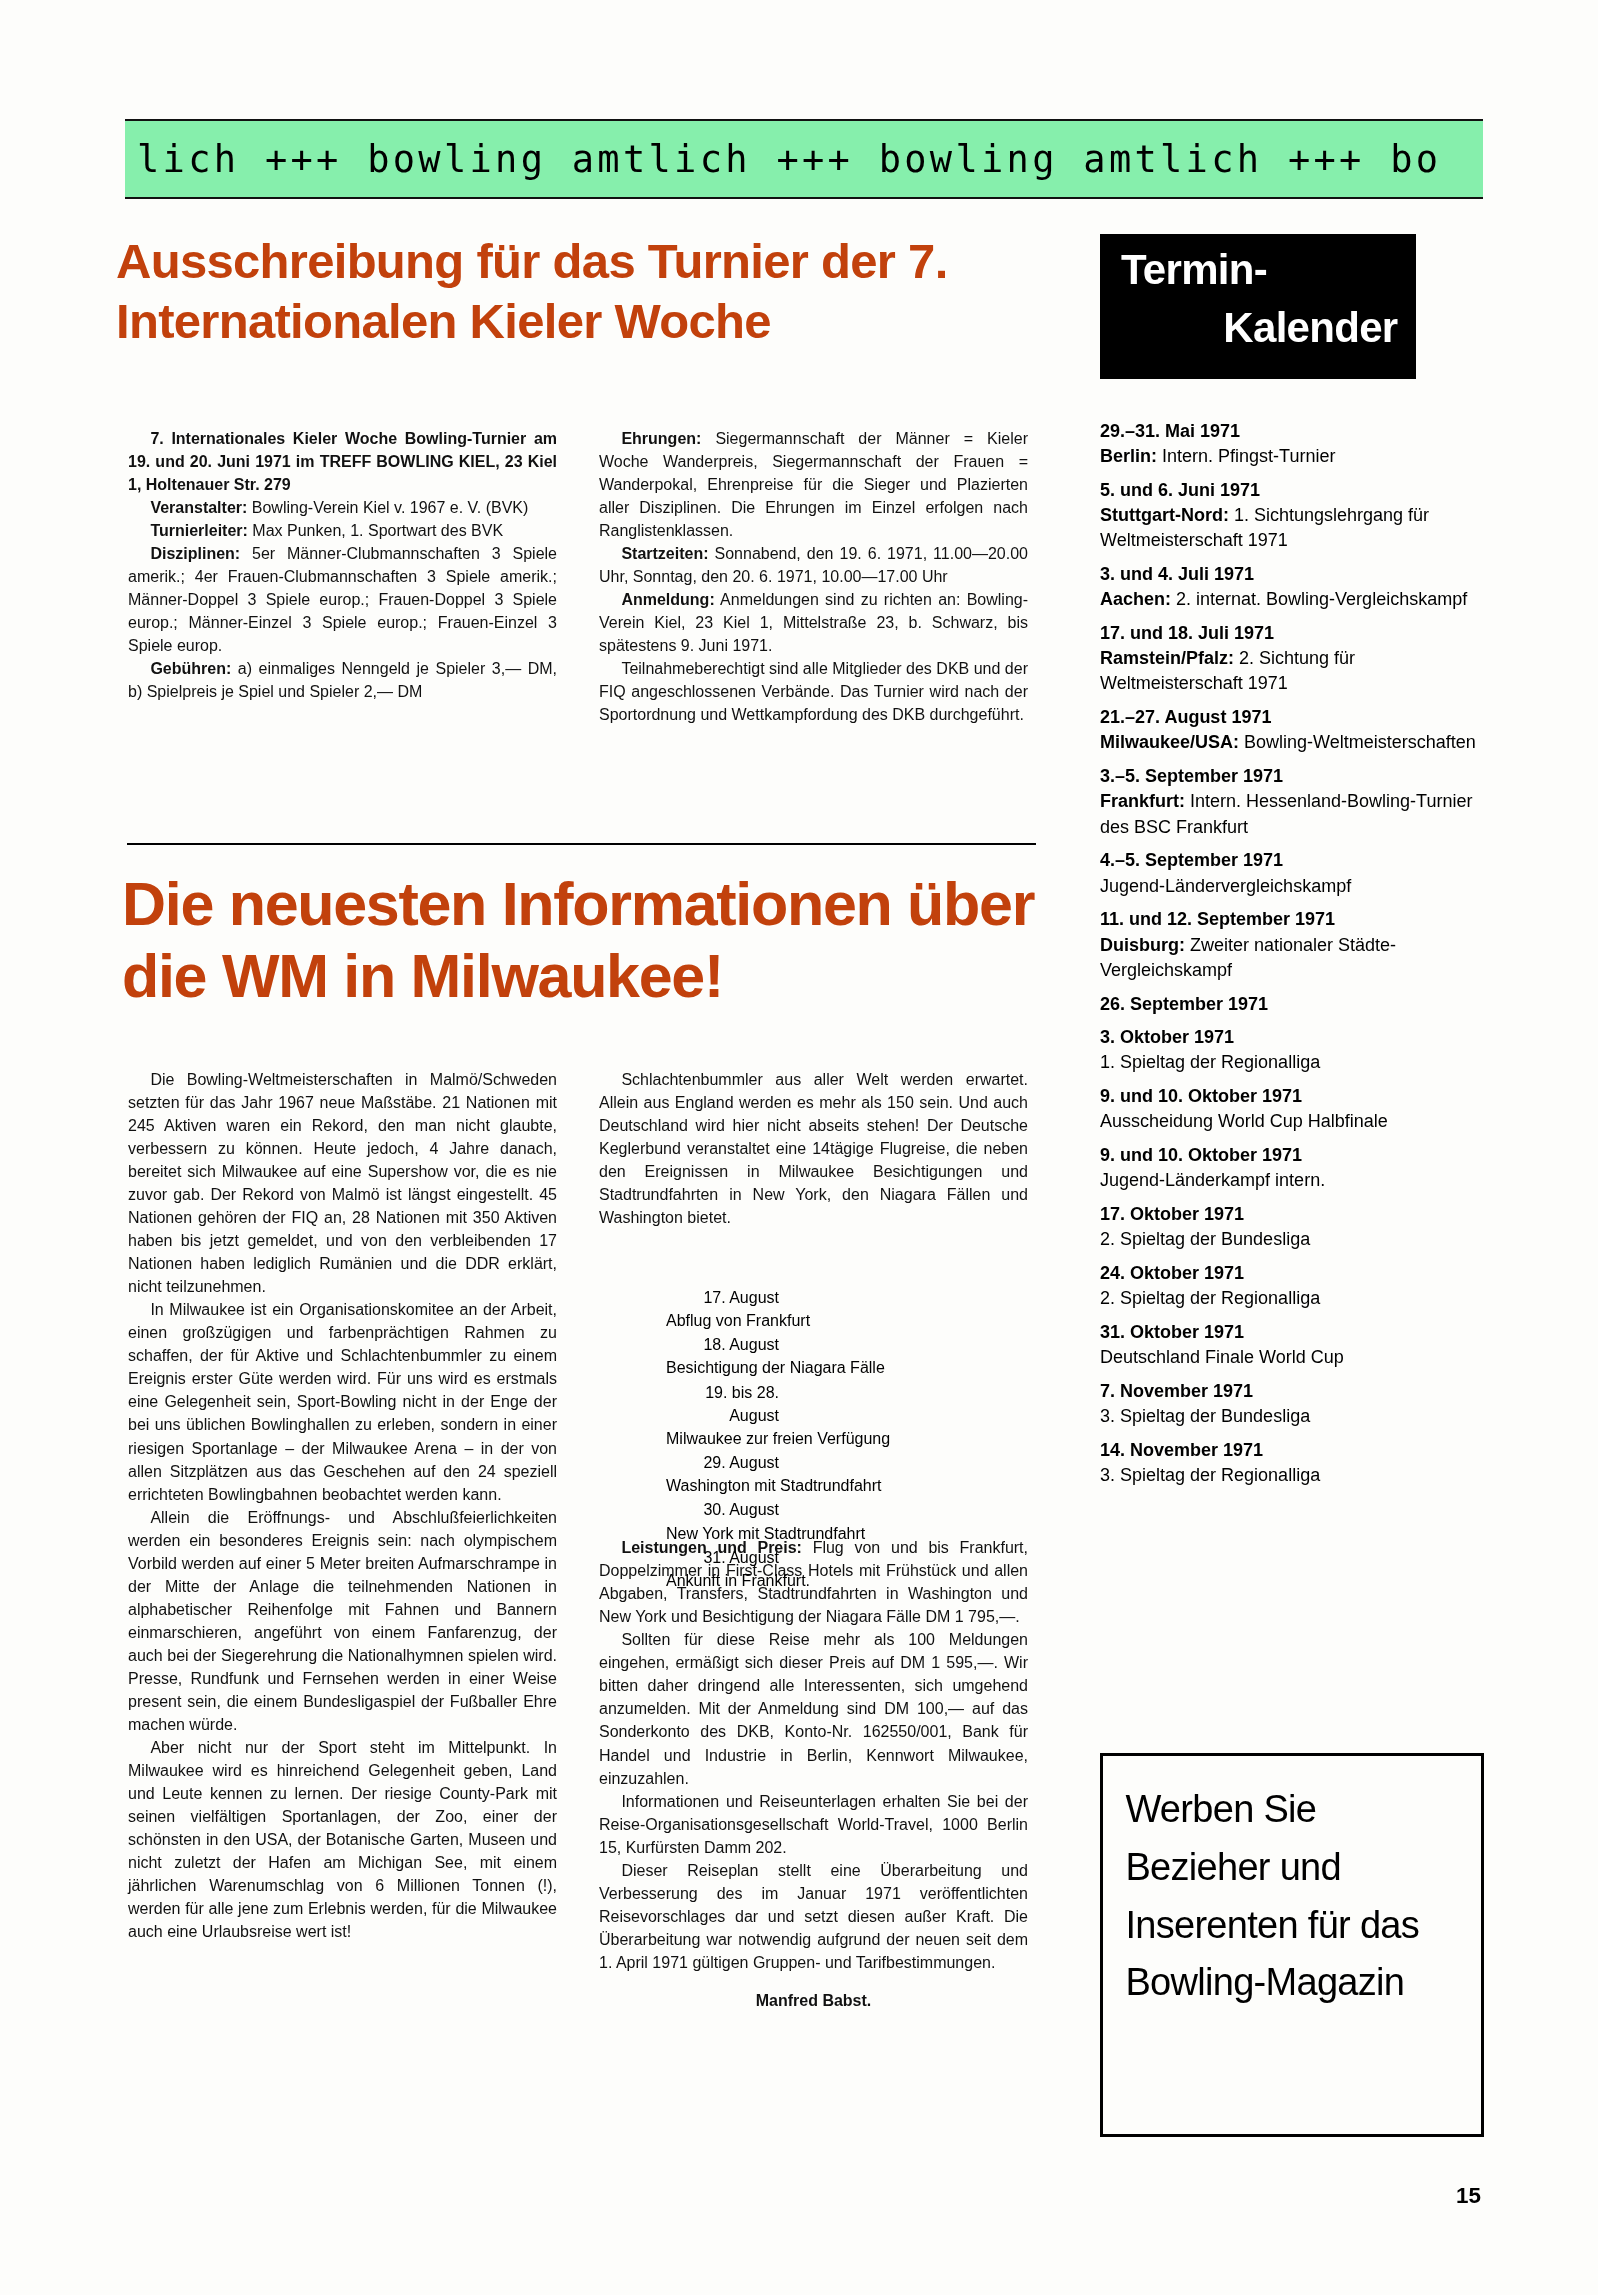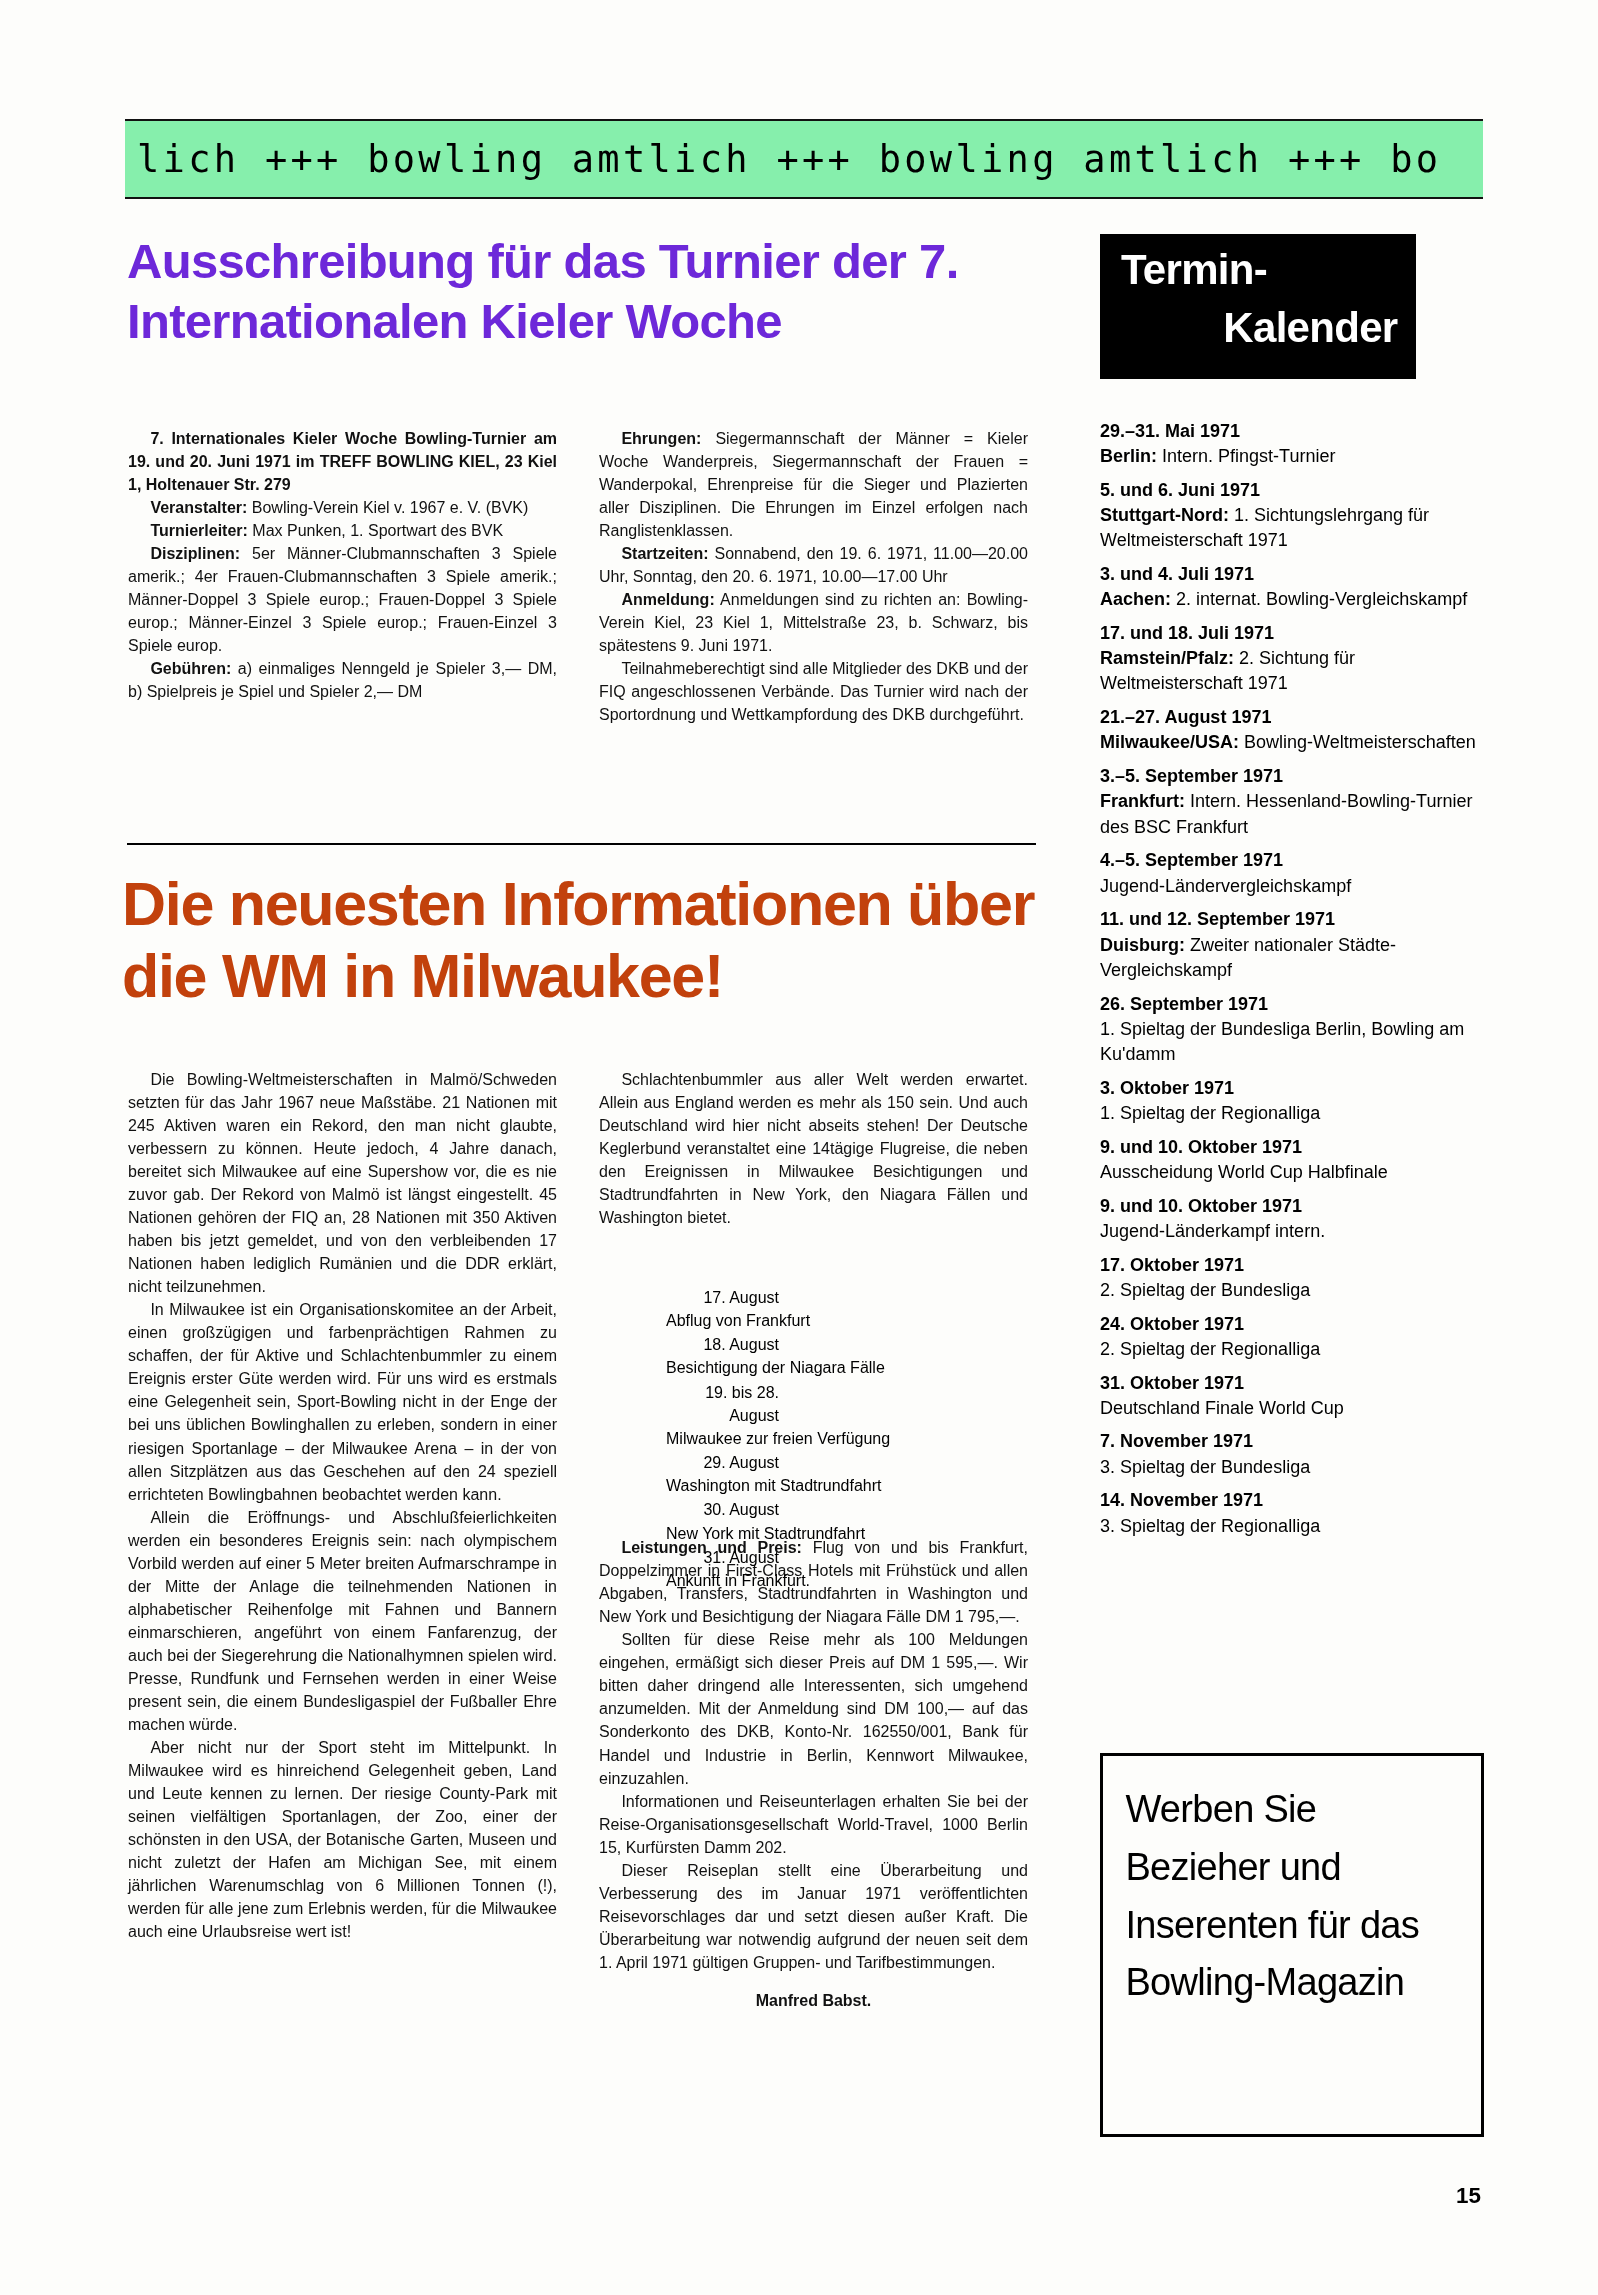--- a/index.html
+++ b/index.html
@@ -42,29 +42,29 @@
     color: #000;
     white-space: nowrap;
     position: absolute;
     left: 12px;
     top: 17px;
   }
 
   
   .headline {
     position: absolute;
-    left: 127px;
+    left: 116px;
     top: 232px;
     width: 936px;
     font-family: "Liberation Sans", sans-serif;
     font-weight: bold;
     font-size: 49px;
     line-height: 1.22;
     letter-spacing: -0.7px;
-    color: #6d28d9;
+    color: #c2410c;
   }
 
   
   .termin-box {
     position: absolute;
     left: 1100px;
     top: 234px;
     width: 316px;
     height: 145px;
     background: #000;
@@ -287,21 +287,20 @@
       <div class="item">
         <div class="d">4.–5. September 1971</div>
         <div class="t">Jugend-Ländervergleichskampf</div>
       </div>
       <div class="item">
         <div class="d">11. und 12. September 1971</div>
         <div class="t"><b>Duisburg:</b> Zweiter nationaler Städte-Vergleichskampf</div>
       </div>
       <div class="item">
         <div class="d">26. September 1971</div>
-        <div class="t">1. Spieltag der Bundesliga Berlin, Bowling am Ku'damm</div>
       </div>
       <div class="item">
         <div class="d">3. Oktober 1971</div>
         <div class="t">1. Spieltag der Regionalliga</div>
       </div>
       <div class="item">
         <div class="d">9. und 10. Oktober 1971</div>
         <div class="t">Ausscheidung World Cup Halbfinale</div>
       </div>
       <div class="item">

